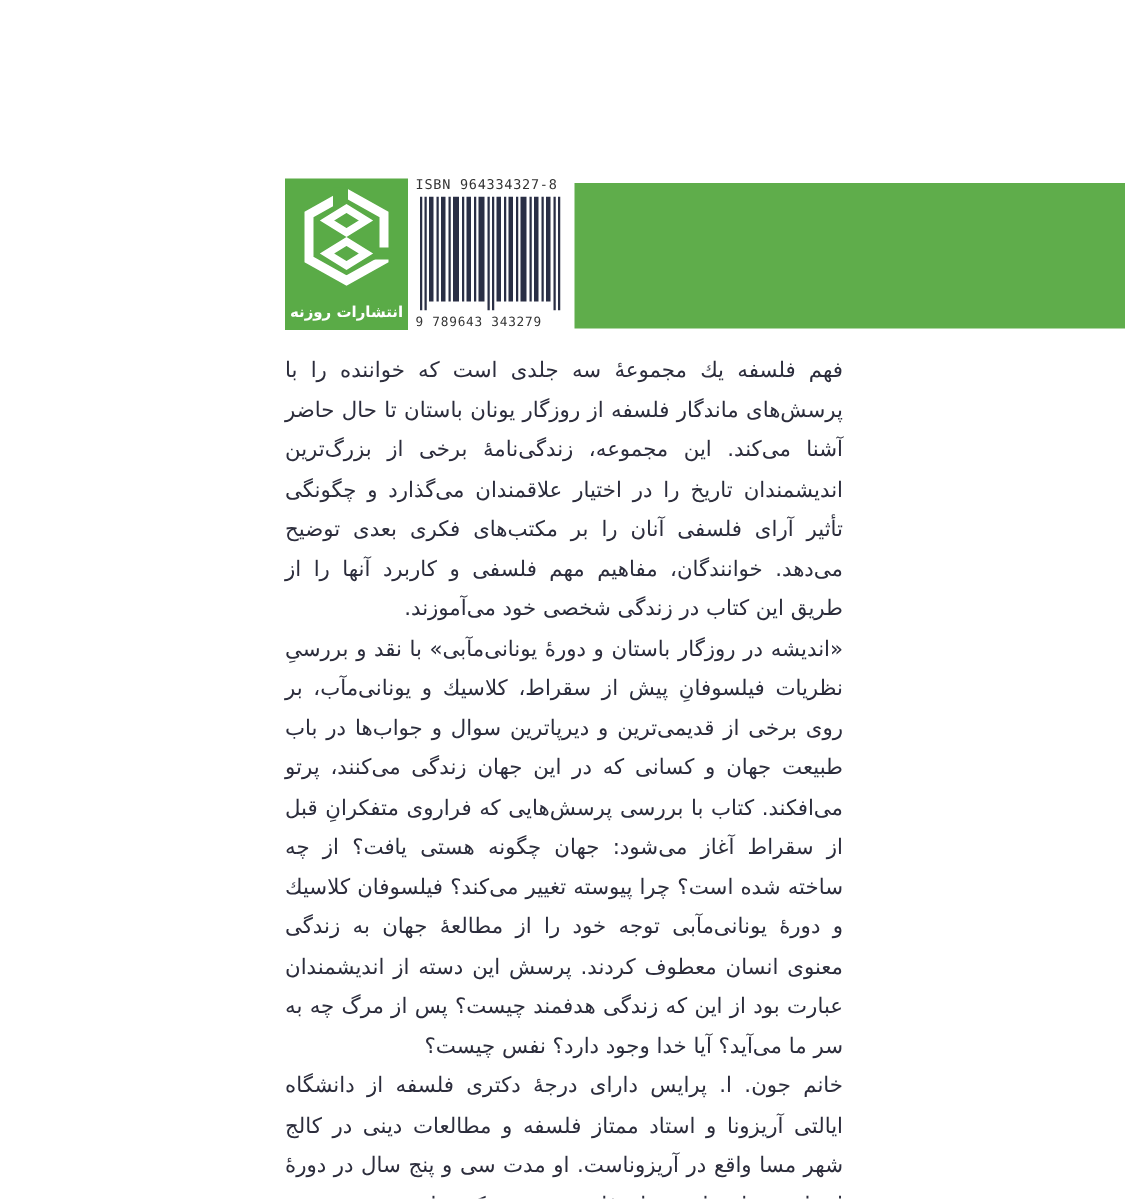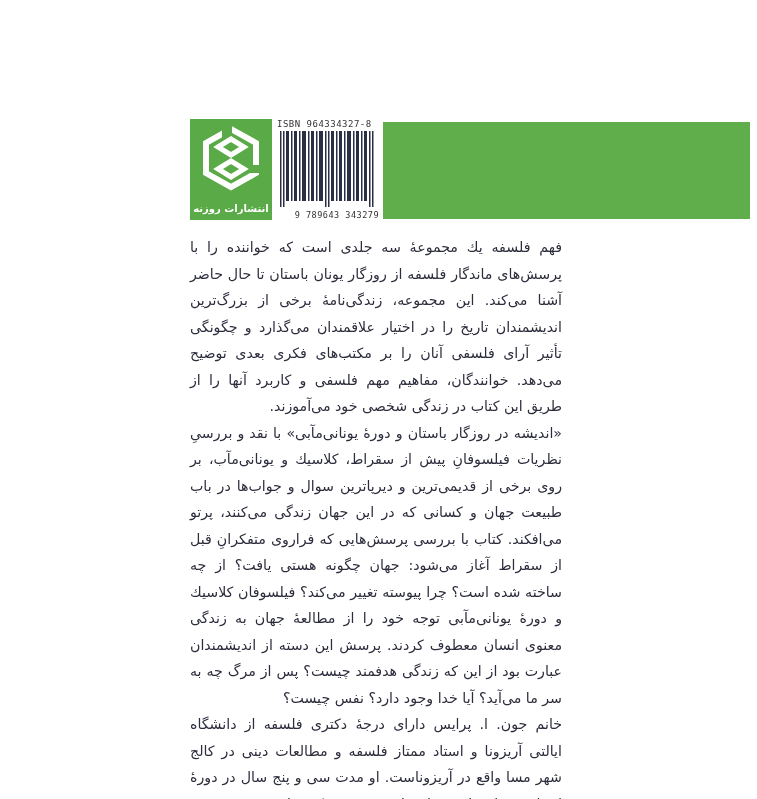--- a/index.html
+++ b/index.html
@@ -27,21 +27,21 @@
     }
     .isbn-top {
       position: absolute; left: 0; right: 0; top: 0;
       font-family: "DejaVu Sans Mono", monospace; font-size: 9px; color: #333;
       letter-spacing: 0.5px;
     }
     .bars { position: absolute; left: 3px; top: 12px; width: 96px; height: 76px; }
     .isbn-bottom {
       position: absolute; left: 0; right: 0; bottom: 0;
       font-family: "DejaVu Sans Mono", monospace; font-size: 8.5px; color: #333;
-      text-align: right; letter-spacing: 0.5px;
+      text-align: left; letter-spacing: 0.5px;
     }
     .green-bar {
       position: absolute; left: 193px; top: 3px; width: 367px; height: 97px;
       background: #5fad4b;
     }
     .text-block {
       position: absolute; left: 190px; top: 234px; width: 372px;
       direction: rtl; text-align: justify;
       color: #2c2d3c; font-size: 14.2px; line-height: 26.5px;
     }

